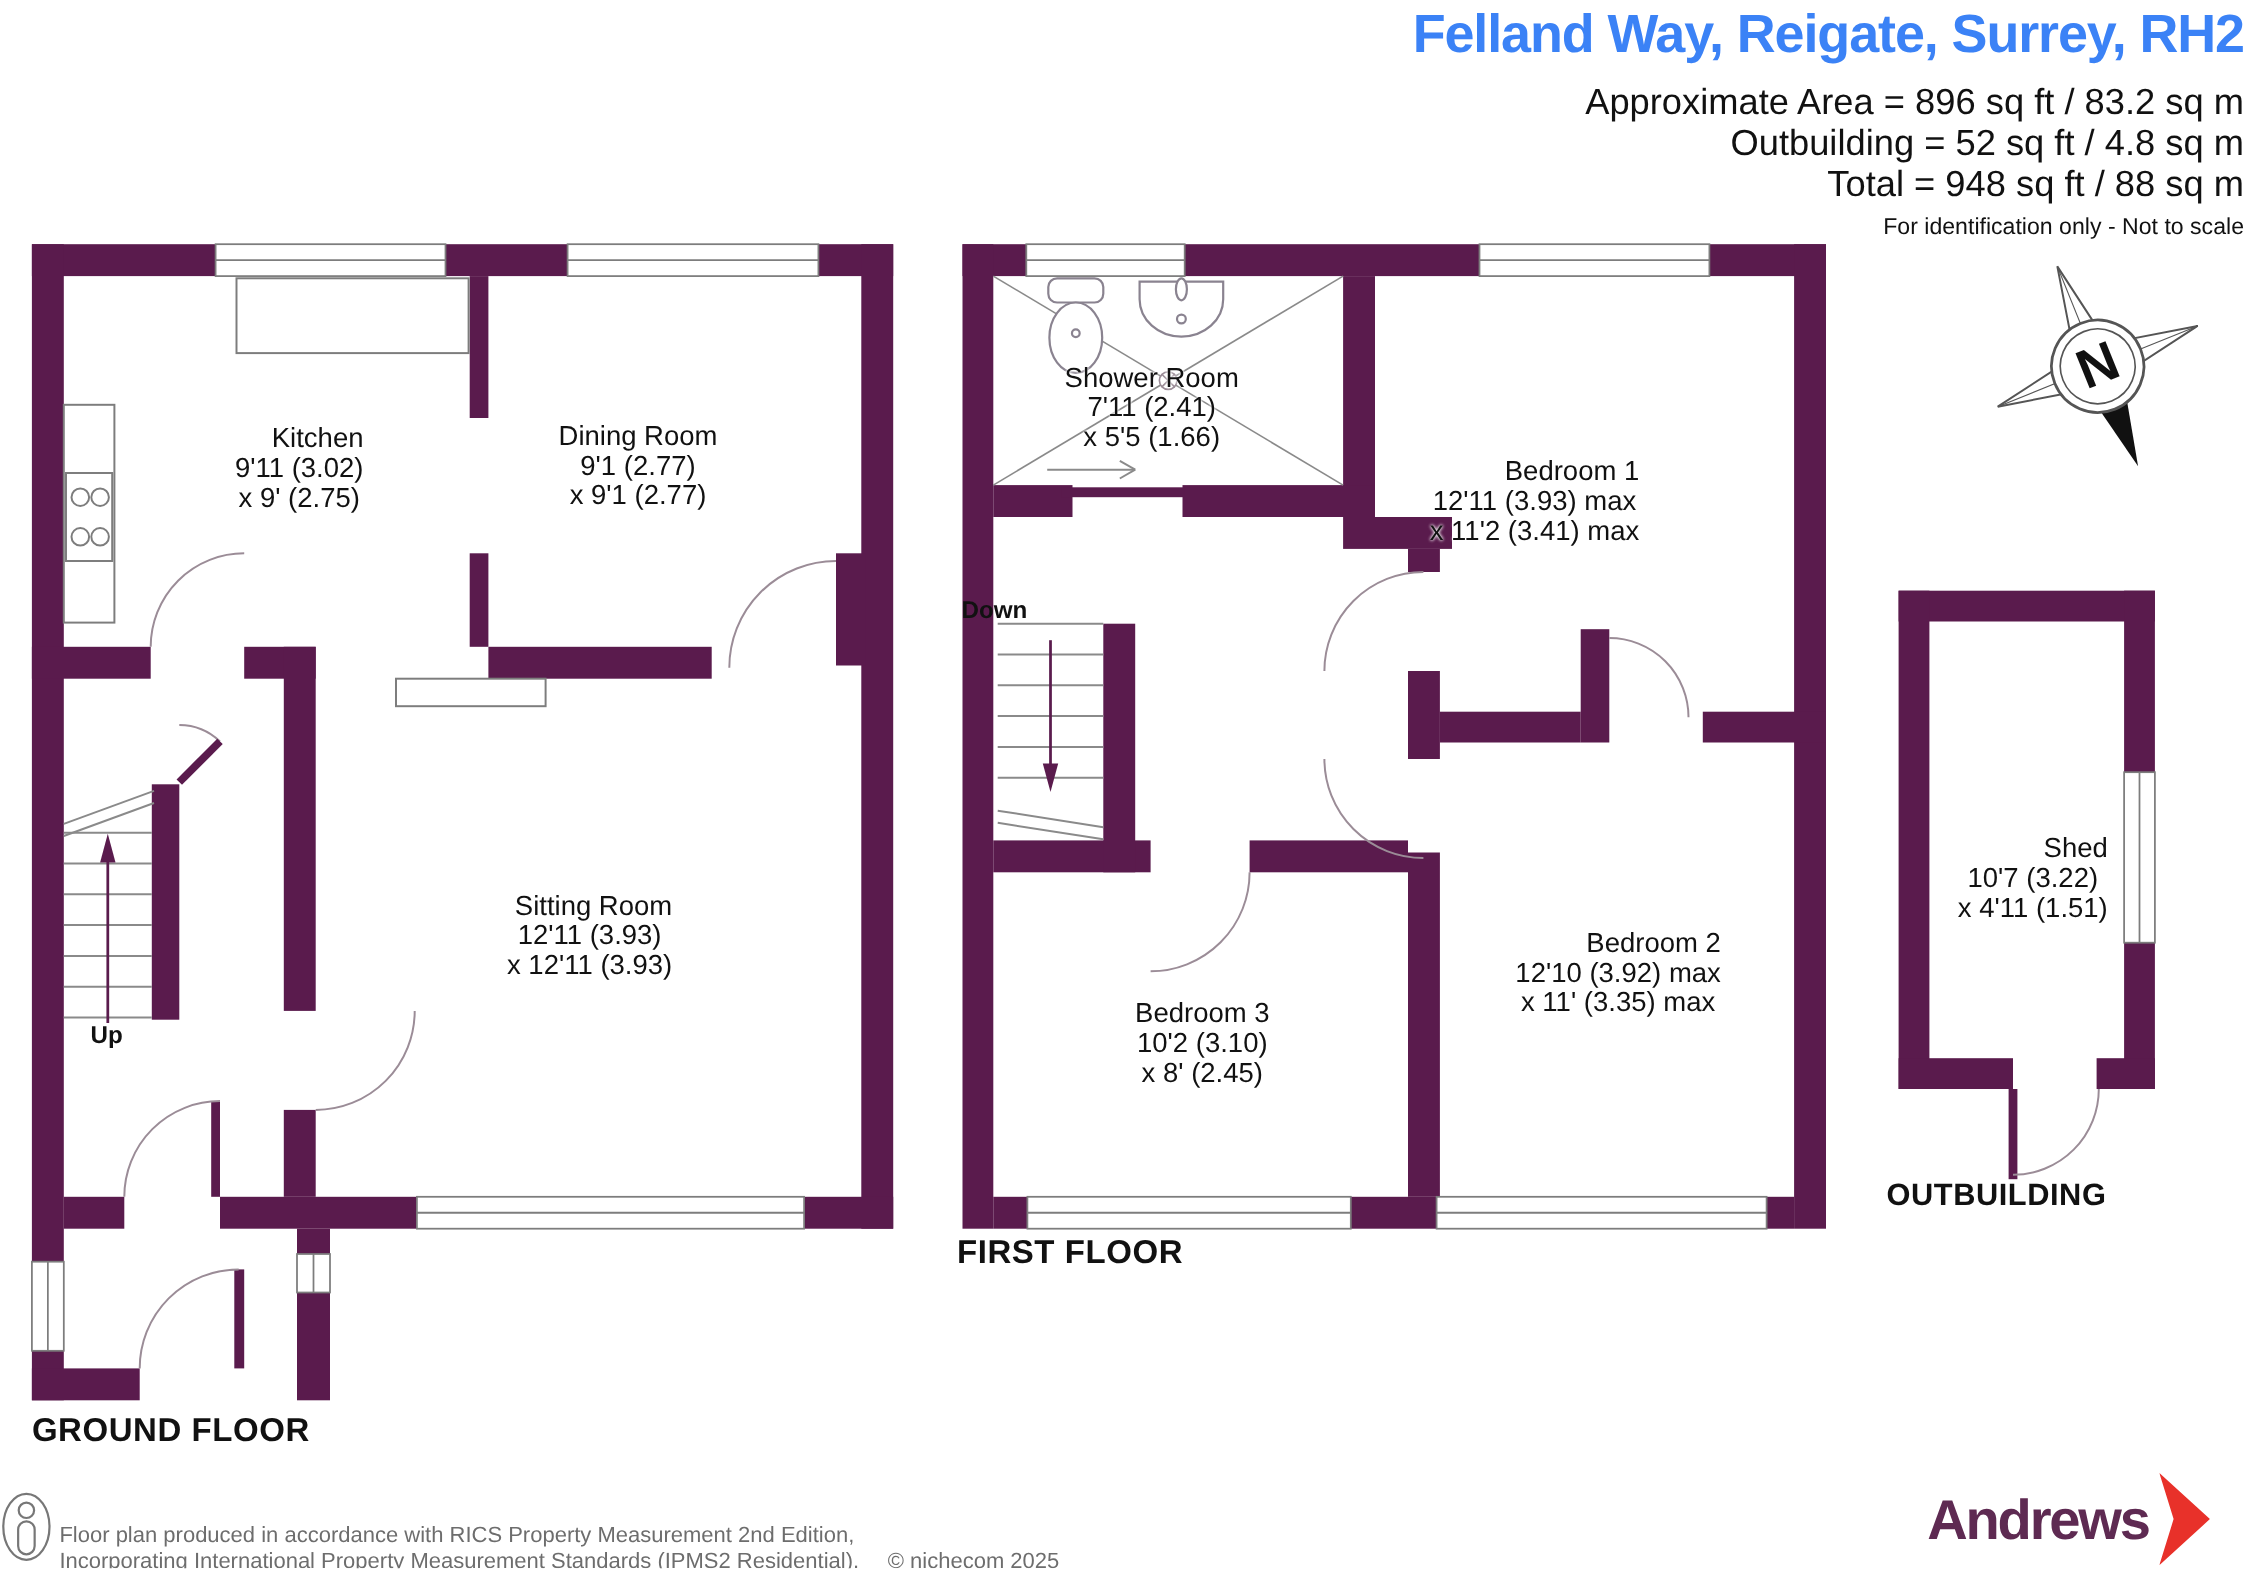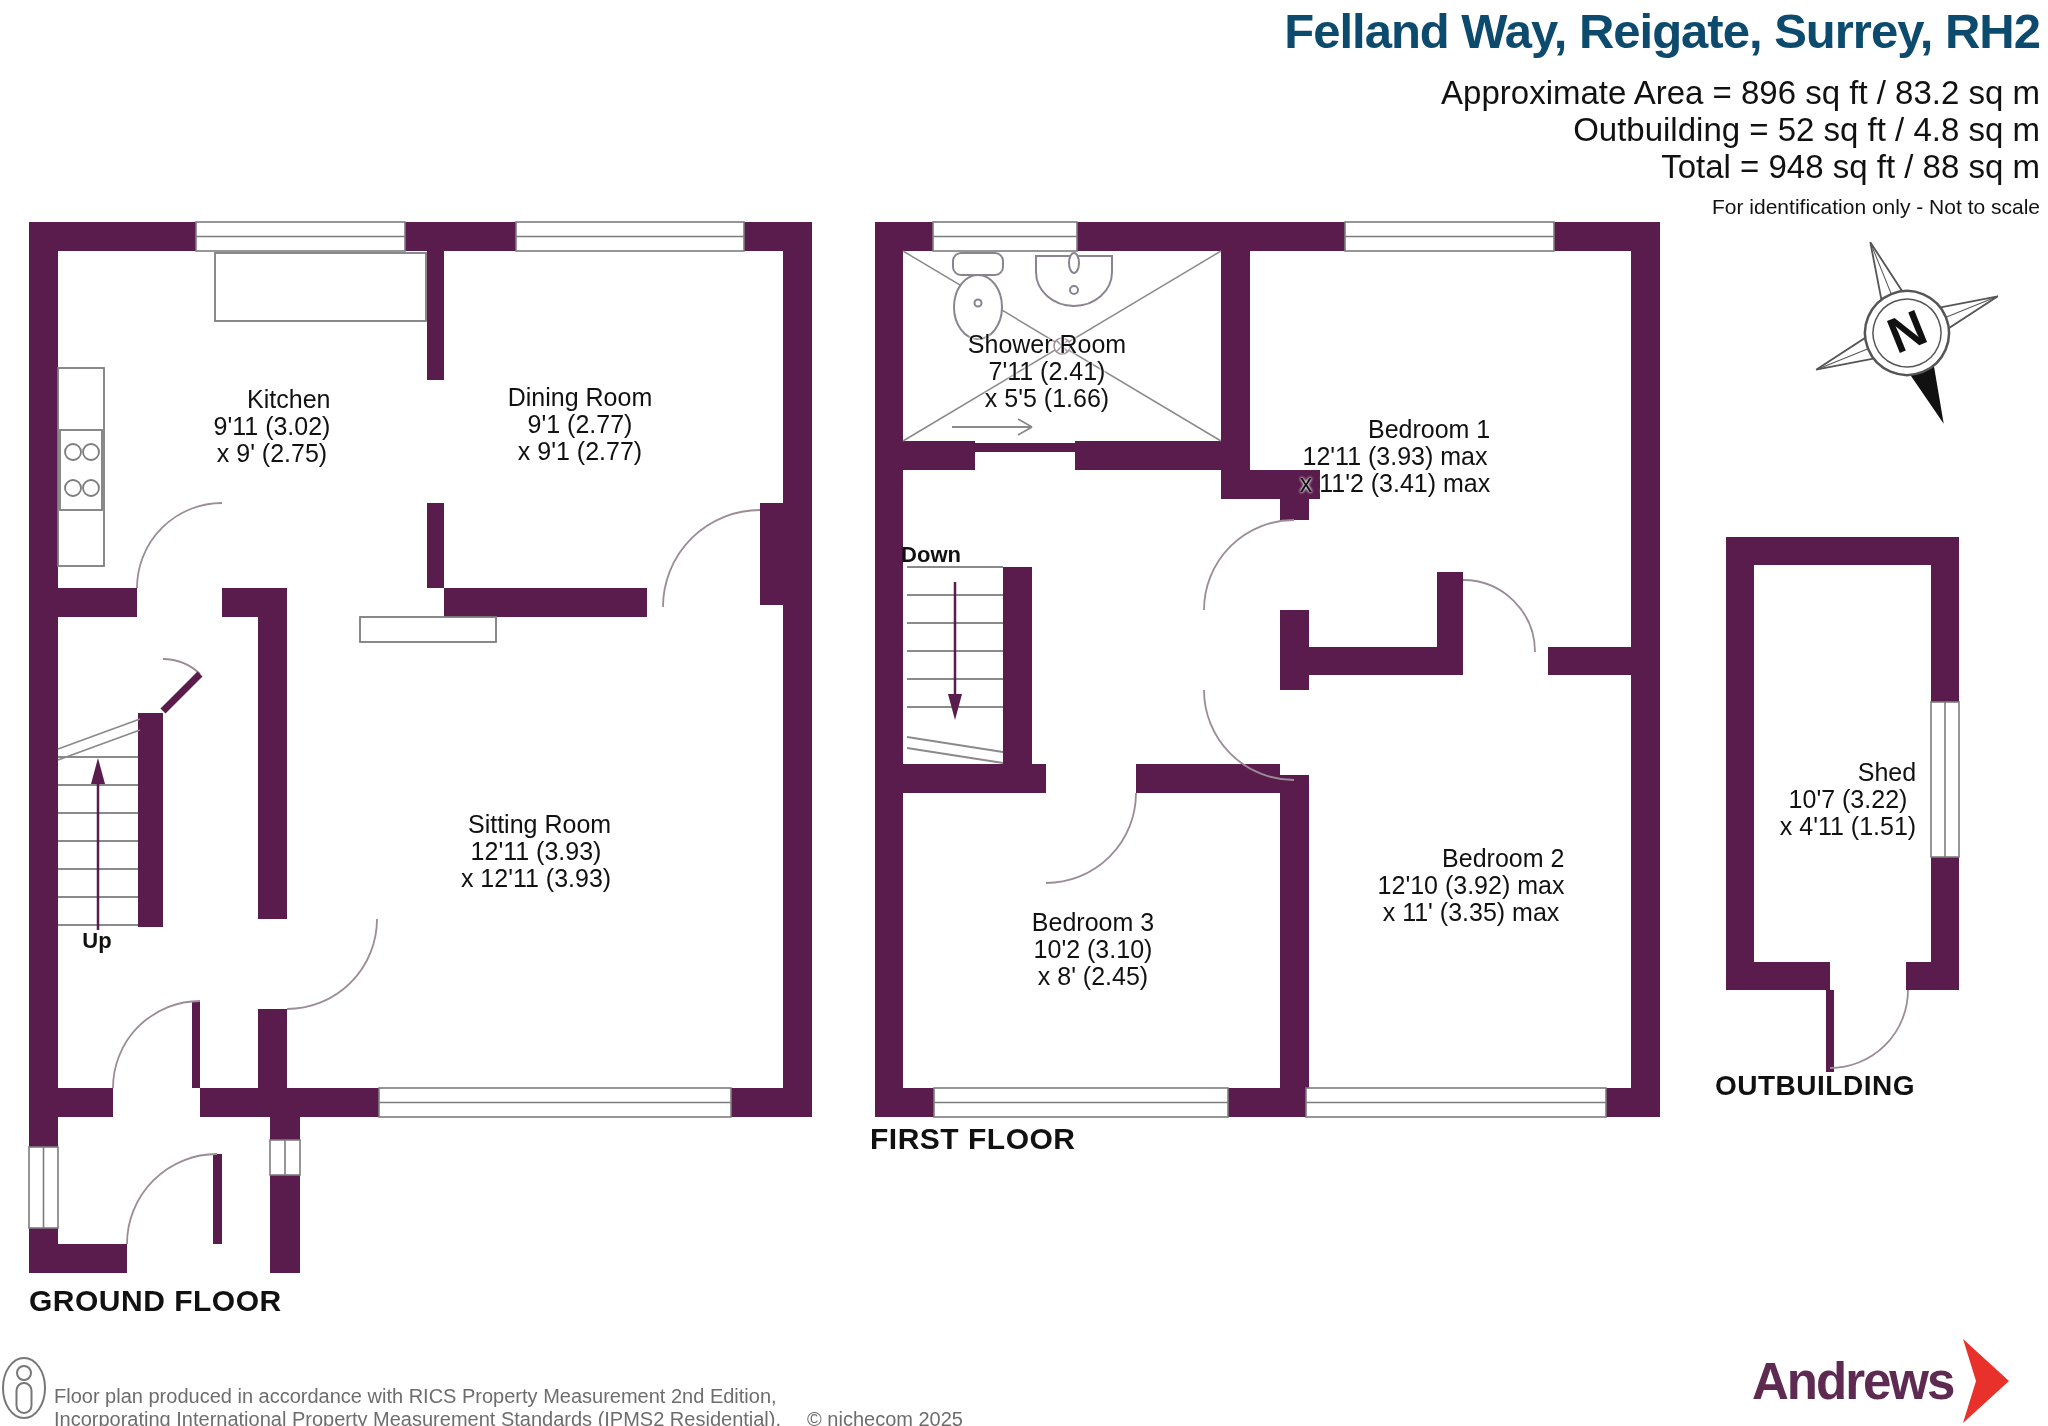--- a/index.html
+++ b/index.html
@@ -1,21 +1,21 @@
 <!DOCTYPE html>
 <html><head>
 <meta charset="utf-8">
 <style>
   html,body{margin:0;padding:0;background:#fff;}
   #canvas{position:relative;width:2048px;height:1426px;background:#fff;overflow:hidden;
           font-family:"Liberation Sans", sans-serif;color:#111;}
   #planSvg{position:absolute;left:0;top:0;}
   
   .hdr{position:absolute;top:2px;right:8px;width:1400px;text-align:right;}
-  .hdr-title{font-size:49px;font-weight:bold;letter-spacing:-1px;line-height:58px;color:#0c4a6e;}
+  .hdr-title{font-size:49px;font-weight:bold;letter-spacing:-1px;line-height:58px;color:#3b82f6;}
   .hdr-line{font-size:33px;line-height:37px;color:#111;}
   .hdr-note{font-size:21px;line-height:24px;margin-top:10px;color:#111;}
   
   .room-label{position:absolute;transform:translate(-50%,-50%);text-align:center;white-space:nowrap;
               text-shadow:0 0 3px #fff,0 0 3px #fff;}
   .room-name{font-size:25px;font-weight:normal;line-height:27px;text-align:right;}
   .room-dim{font-size:25px;line-height:27px;}
   .floor-label{position:absolute;font-size:30px;font-weight:bold;letter-spacing:0.5px;white-space:nowrap;}
   .stair-label{position:absolute;transform:translate(-50%,-50%);font-size:22px;font-weight:bold;}
   .north-letter{position:absolute;left:1907px;top:334px;transform:translate(-50%,-54%) rotate(-22deg);
@@ -271,21 +271,21 @@
     <div class="room-dim">10'2 (3.10)</div>
     <div class="room-dim">x 8' (2.45)</div>
   </div>
   <div class="room-label" style="left:1848px;top:799px">
     <div class="room-name">Shed</div>
     <div class="room-dim">10'7 (3.22)</div>
     <div class="room-dim">x 4'11 (1.51)</div>
   </div>
 
   <div class="stair-label" style="left:97px;top:941px">Up</div>
-  <div class="stair-label" style="left:931px;top:555px">Down</div>
+  <div class="stair-label" style="left:904px;top:555px">Down</div>
 
   <div class="north-letter">N</div>
 
   <div class="floor-label" style="left:29px;top:1284px">GROUND FLOOR</div>
   <div class="floor-label" style="left:870px;top:1122px">FIRST FLOOR</div>
   <div class="floor-label" style="left:1715px;top:1070px;font-size:28px">OUTBUILDING</div>
 
   <div class="footer">
     <div>Floor plan produced in accordance with RICS Property Measurement 2nd Edition,</div>
     <div><span>Incorporating International Property Measurement Standards (IPMS2 Residential).</span><span class="copy">© nichecom 2025</span></div>

